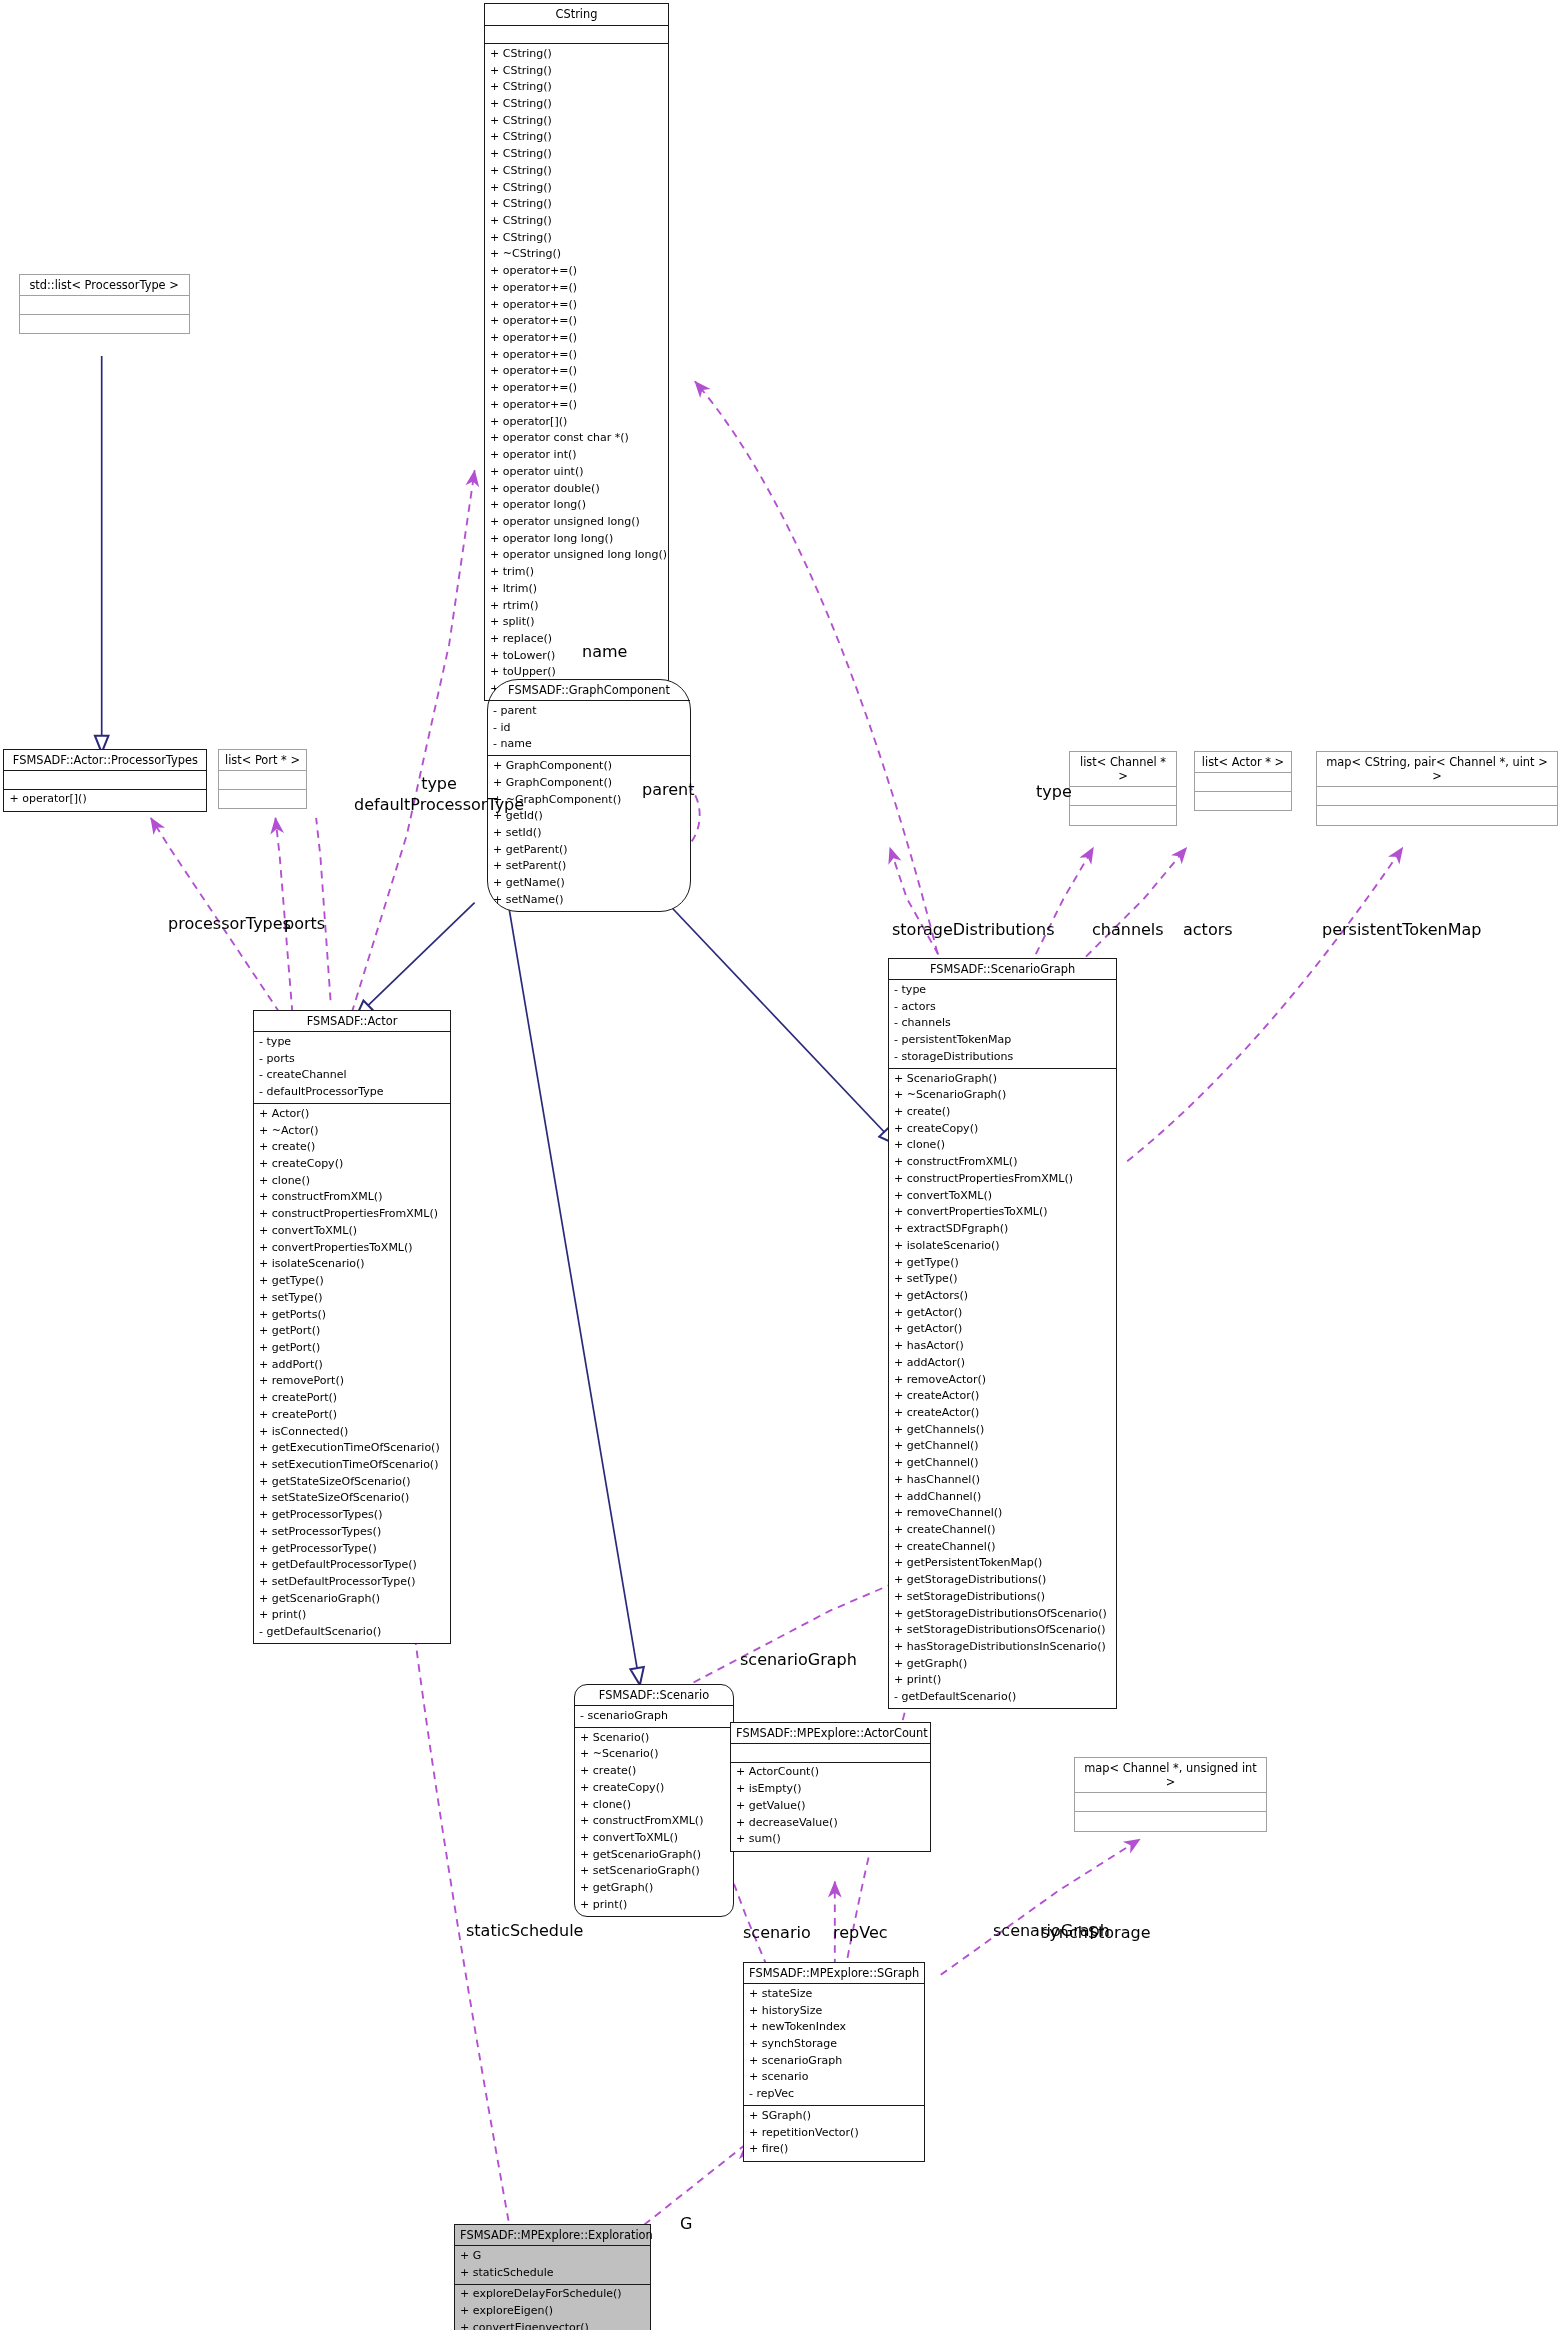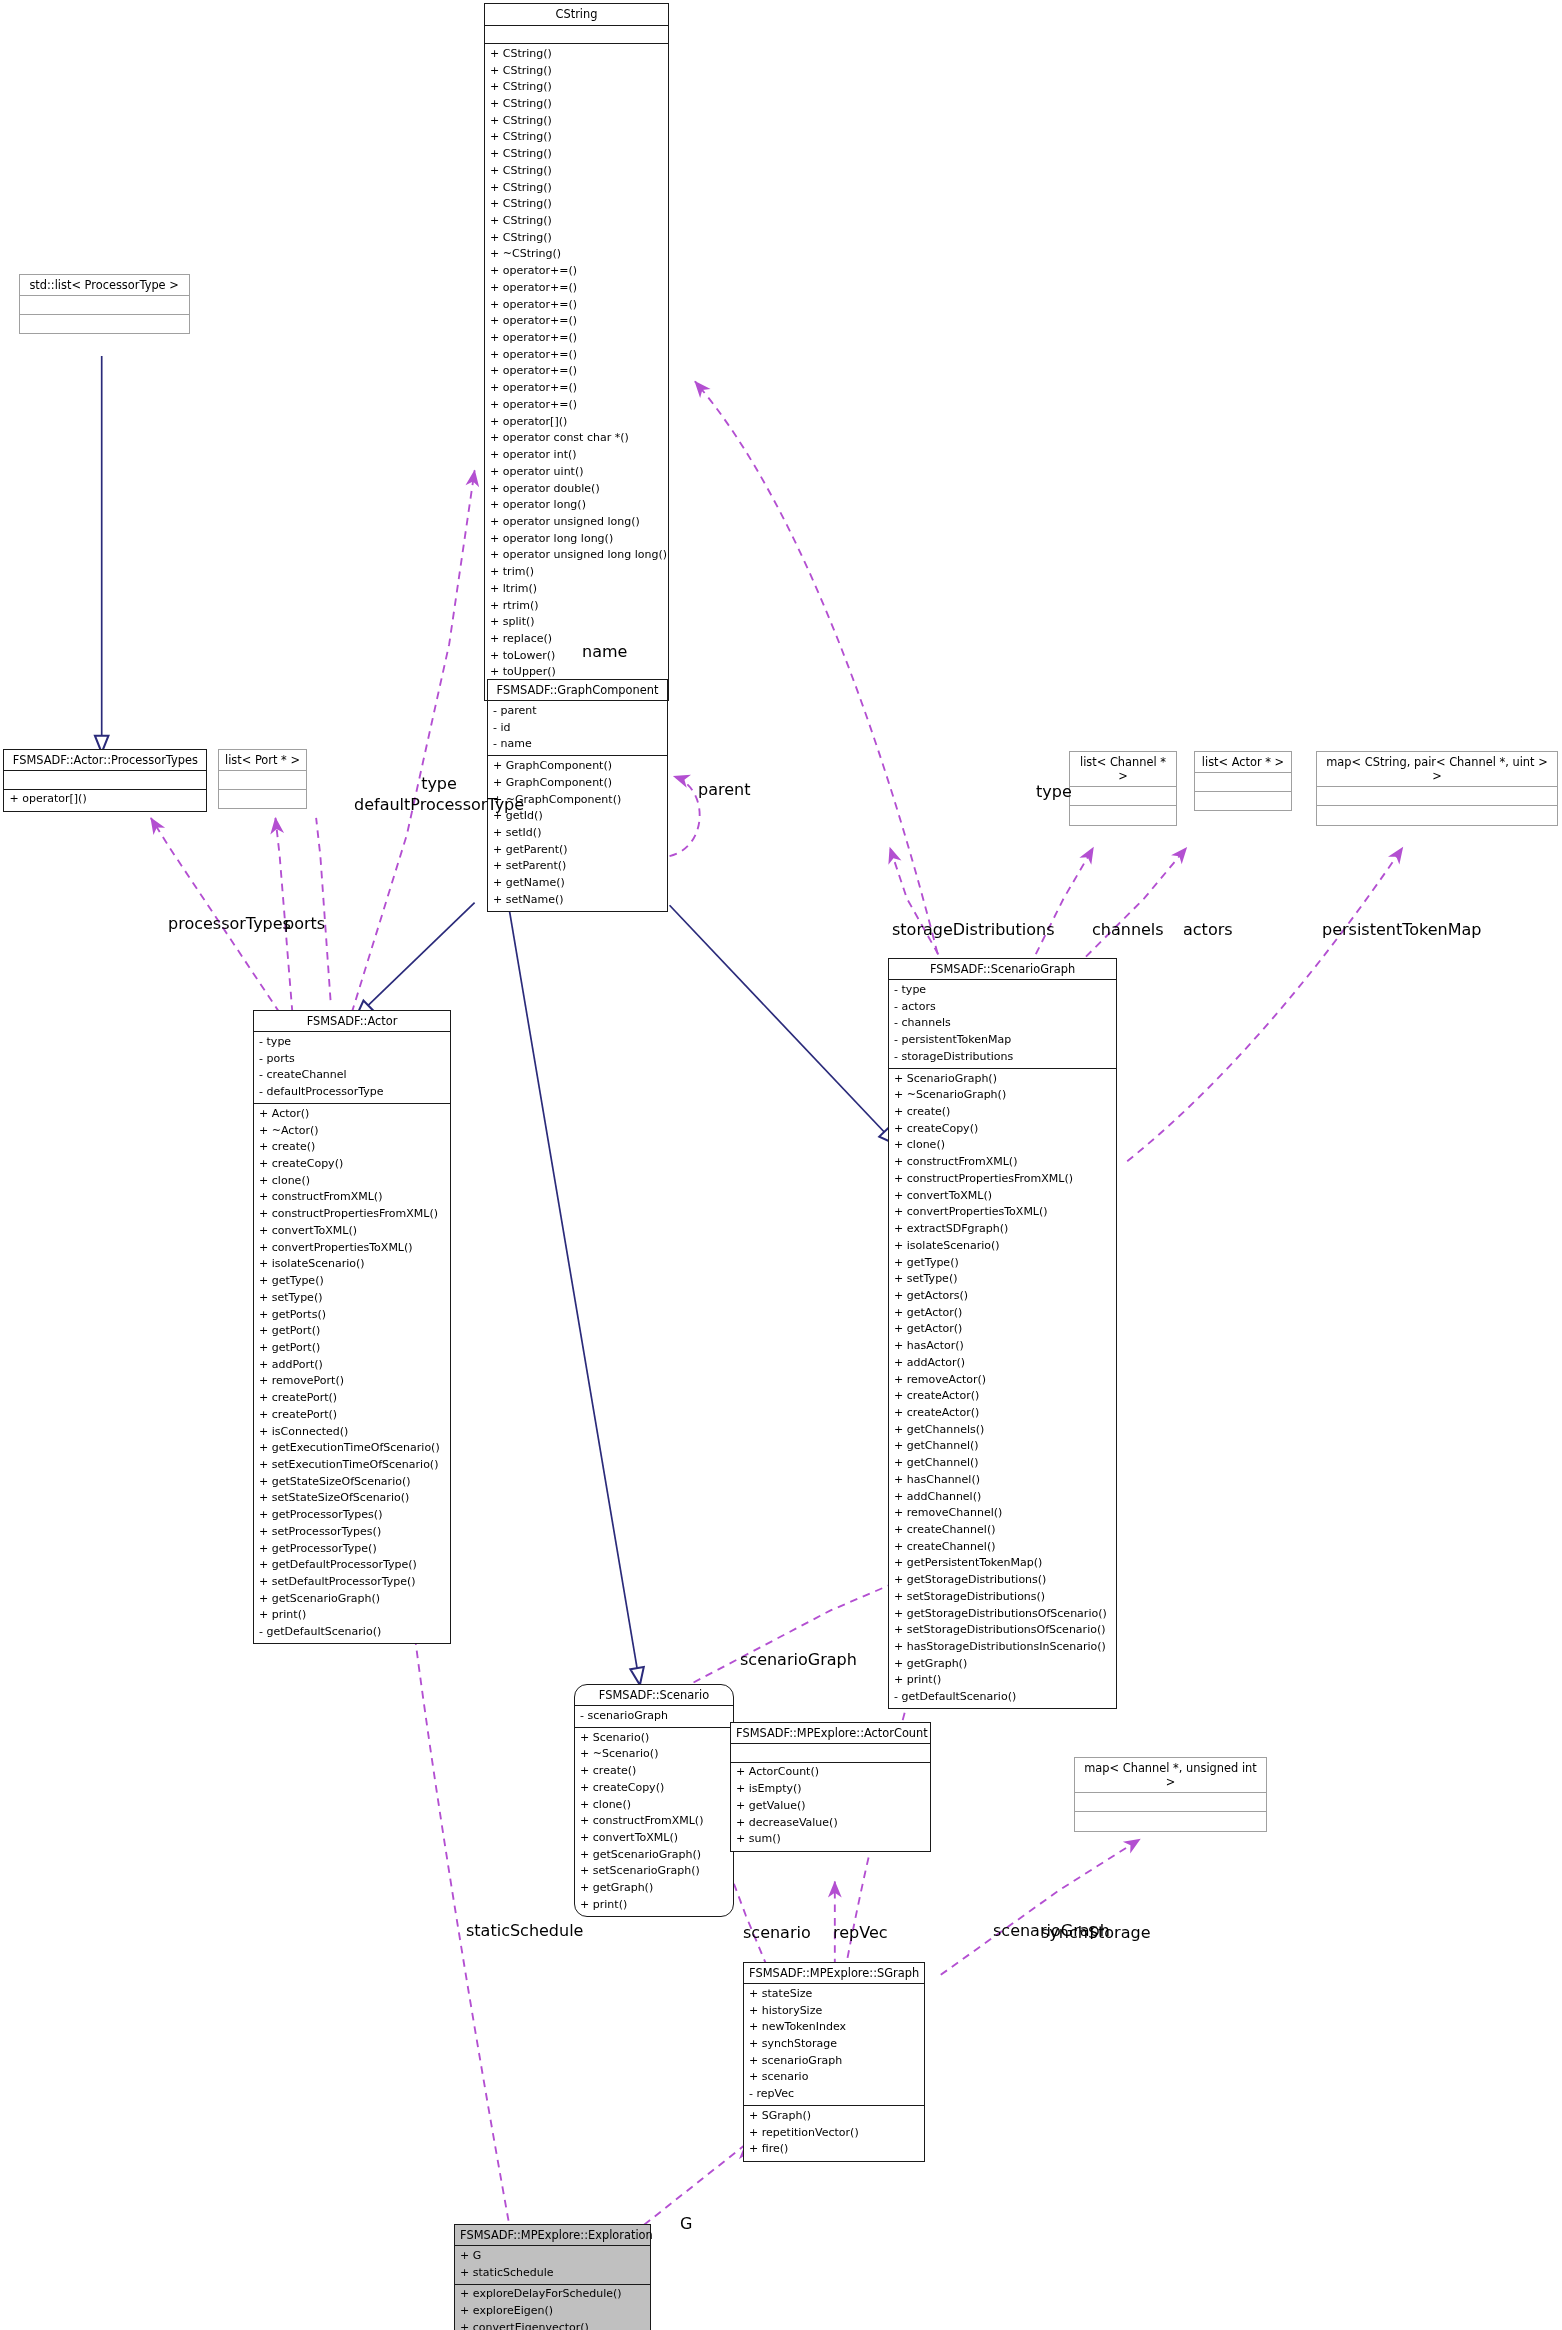--- a/index.html
+++ b/index.html
@@ -181,21 +181,21 @@
         <div class="row">+ join()</div>
       </div>
 </div>
 
 <div class="umlbox light" id="box-stdlist" style="left:18.6px;top:274px;width:171px;">
   <div class="sec title">std::list&lt; ProcessorType &gt;</div>
   <div class="sec attrs empty"></div>
   <div class="sec ops empty"></div>
 </div>
 
-<div class="umlbox solid" id="box-graphcomponent" style="left:487px;top:679px;width:181px;">
+<div class="umlbox solid" id="box-graphcomponent" style="left:487px;top:679px;width:204px;border-radius:31px;">
   <div class="sec title">FSMSADF::GraphComponent</div>
   <div class="sec attrs">
         <div class="row">- parent</div>
         <div class="row">- id</div>
         <div class="row">- name</div>
       </div>
   <div class="sec ops">
         <div class="row">+ GraphComponent()</div>
         <div class="row">+ GraphComponent()</div>
         <div class="row">+ ~GraphComponent()</div>
@@ -400,21 +400,21 @@
       </div>
   <div class="sec ops">
         <div class="row">+ exploreDelayForSchedule()</div>
         <div class="row">+ exploreEigen()</div>
         <div class="row">+ convertEigenvector()</div>
       </div>
 </div>
 
 <div class="edgelabel" style="left:582px;top:642px;">name</div>
 
-<div class="edgelabel" style="left:698px;top:780px;">parent</div>
+<div class="edgelabel" style="left:642px;top:780px;">parent</div>
 
 <div class="edgelabel ctr" style="left:354px;top:774px;width:170px;">
   <div>type</div>
   <div>defaultProcessorType</div>
 </div>
 
 <div class="edgelabel" style="left:168px;top:914px;">processorTypes</div>
 
 <div class="edgelabel" style="left:284px;top:914px;">ports</div>
 

